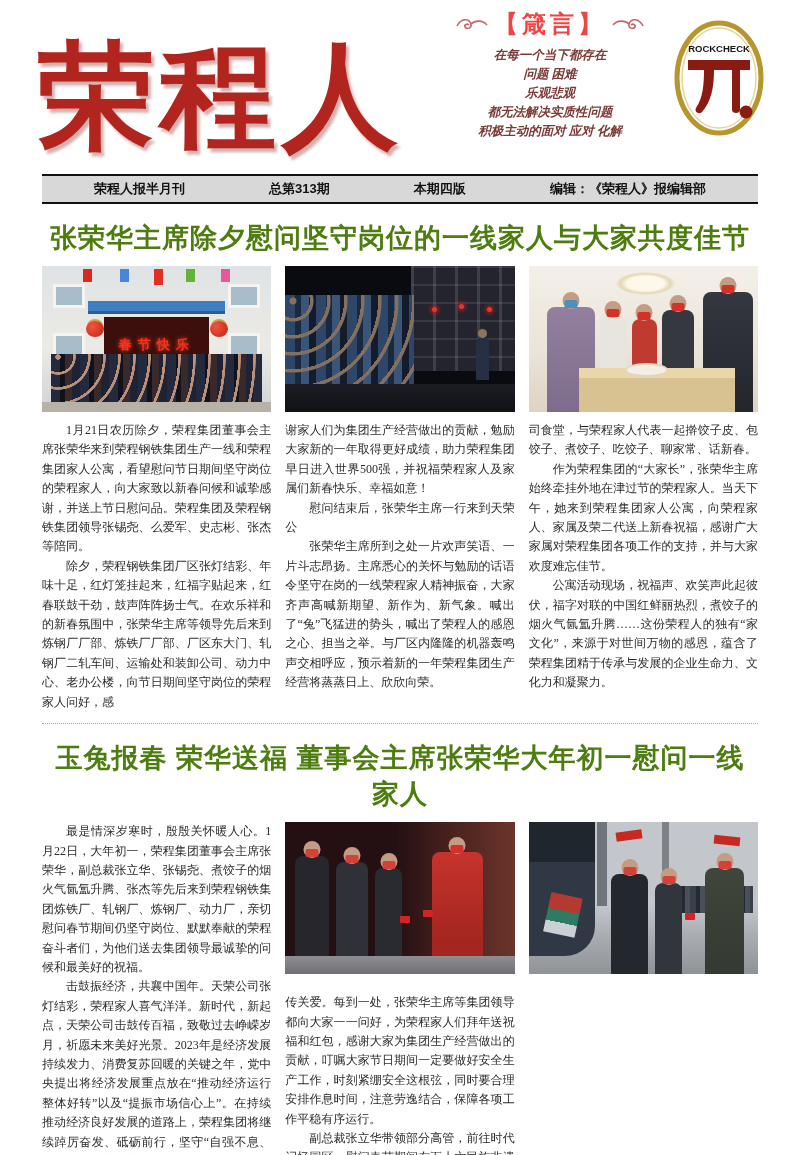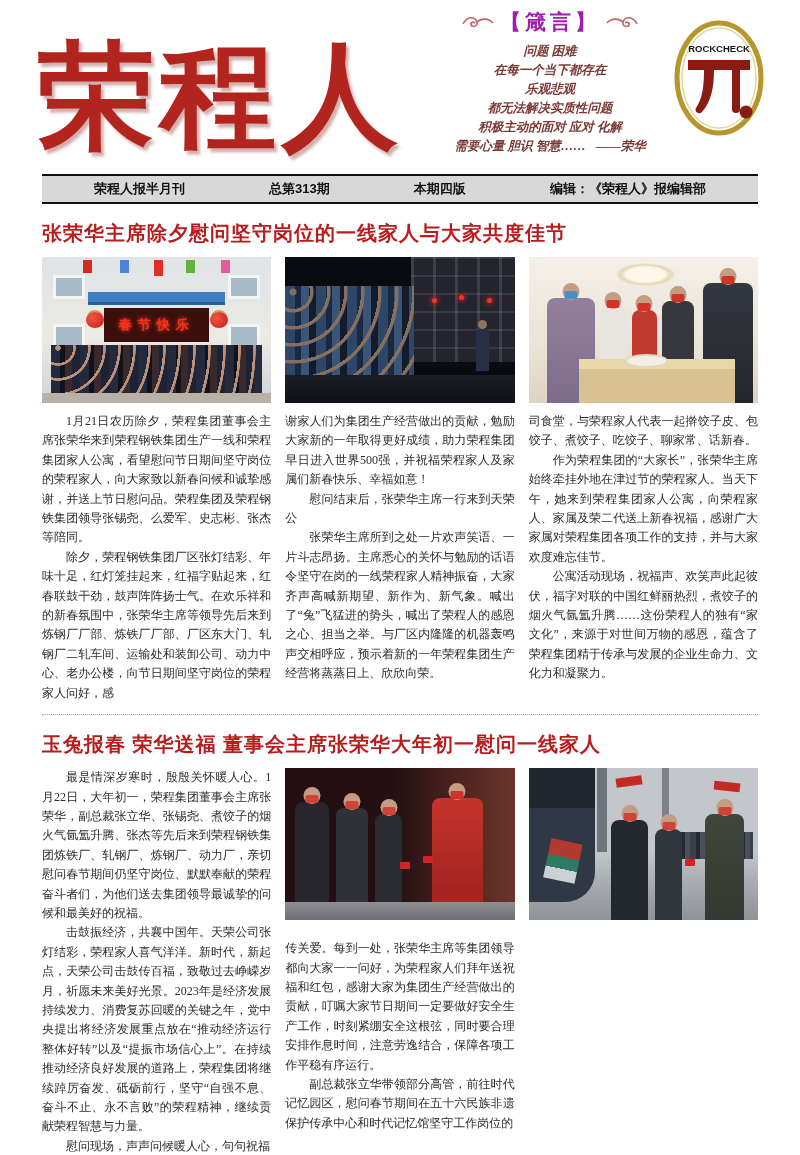--- a/index.html
+++ b/index.html
@@ -7,55 +7,55 @@
         font-family:"Liberation Serif","DejaVu Serif",serif;color:#2b2b2b;overflow:hidden;}
   .content{position:absolute;left:42px;right:42px;top:0;}
 
   
   .header{position:relative;height:204px;}
   .masthead{position:absolute;left:-4px;top:30px;font-size:116px;line-height:130px;font-weight:bold;
             color:#b2241e;letter-spacing:6px;text-shadow:3px 4px 3px rgba(125,25,20,.35);
             font-family:"DejaVu Serif","Liberation Serif",serif;white-space:nowrap;}
   .motto{position:absolute;left:382px;top:8px;width:252px;text-align:center;}
   .motto-head{display:flex;align-items:center;justify-content:center;gap:5px;margin-bottom:6px;}
-  .motto-title{font-size:21px;font-weight:bold;color:#a21caf;letter-spacing:4px;
+  .motto-title{font-size:24px;font-weight:bold;color:#ef4444;letter-spacing:4px;
                font-family:"DejaVu Serif",serif;}
   .m-line{font-size:12.5px;line-height:19px;font-style:italic;font-weight:bold;color:#7b3a36;}
   .sig{margin-left:10px;}
   .logo{position:absolute;right:-6px;top:20px;width:90px;height:116px;}
 
   .dateline{position:absolute;left:0;right:0;bottom:0;height:26px;display:flex;
             border-top:2px solid #111;border-bottom:2px solid #111;
             font-family:"Liberation Sans","DejaVu Sans",sans-serif;}
   .datebox{width:196px;background:#6a1b5d;color:#fff;font-size:13px;font-weight:bold;
            display:flex;align-items:center;justify-content:center;letter-spacing:1px;}
   .datebar{flex:1;background:#d8d8d8;color:#111;font-size:13px;font-weight:bold;
            display:flex;align-items:center;justify-content:space-around;padding:0 10px;}
 
   
-  .a-title{margin:16px 0 10px;font-size:20px;font-weight:bold;color:#b91c1c;
+  .a-title{margin:16px 0 10px;text-align:center;font-size:27px;font-weight:bold;color:#4d7c0f;
            letter-spacing:1px;font-family:"Liberation Sans","DejaVu Sans",sans-serif;}
   .photo-row{display:flex;gap:14px;}
   .photo{flex:1;position:relative;overflow:hidden;background:#ddd;}
   .ph-a1{height:146px;}
   .ph-a2{height:152px;}
   .cols{display:flex;gap:14px;margin-top:9px;}
   .col{flex:1;min-width:0;}
   .col p{margin:0;font-size:12px;line-height:19.4px;text-align:justify;text-indent:2em;}
   .col p.cont{text-indent:0;}
   .coltext{margin-top:20px;font-family:Liberation Mono, monospace;}
   .sep{border-top:1px dotted #a5a5a5;margin:11px 0 0;}
 
   
   .ph1{background:linear-gradient(180deg,#dfe3e6 0%,#eceae4 55%,#cfd3d6 100%);}
   .ph1 .win{position:absolute;width:26px;height:18px;background:#a9bcc9;border:3px solid #f4f4f2;}
   .ph1 .canopy{position:absolute;left:20%;right:20%;top:24%;height:10px;background:#3f7fc1;
                border-bottom:3px solid #2a5e96;}
   .ph1 .sign{position:absolute;left:27%;right:27%;top:35%;background:#3c0f0c;color:#ff2d1a;
-             font-size:13px;font-weight:bold;text-align:center;letter-spacing:6px;padding:8px 0;
+             font-size:13px;font-weight:bold;text-align:center;letter-spacing:6px;padding:19px 0;
              font-family:"Liberation Sans",sans-serif;text-shadow:0 0 4px #ff4a30;}
   .ph1 .lant{position:absolute;width:18px;height:16px;border-radius:50%;
              background:radial-gradient(circle at 35% 35%,#f0563f,#c31f12);box-shadow:0 -3px 0 -1px #caa23c;}
   .ph1 .flag{position:absolute;top:2%;width:9px;height:13px;}
   .ph1 .crowd{position:absolute;left:4%;right:4%;bottom:7%;height:33%;
       background:
         repeating-radial-gradient(circle at 7px 3px,#bb9078 0 2.5px,rgba(0,0,0,0) 3px 15px),
         repeating-linear-gradient(90deg,#232a3d 0 9px,#10131c 9px 14px,#38292c 14px 21px,#1d2335 21px 29px);}
   .ph1 .ground{position:absolute;left:0;right:0;bottom:0;height:7%;background:#b7b1a8;}
 
@@ -117,28 +117,25 @@
       <div class="motto">
         <div class="motto-head">
           <svg width="34" height="16" viewBox="0 0 34 16">
             <path d="M2 10 C6 2,14 2,16 8 C17 12,12 14,10 11 C9 9,12 7,14 9 M16 8 C20 4,28 4,32 9" fill="none" stroke="#c0686a" stroke-width="1.6"></path>
           </svg>
           <span class="motto-title">【箴言】</span>
           <svg width="34" height="16" viewBox="0 0 34 16" style="transform:scaleX(-1)">
             <path d="M2 10 C6 2,14 2,16 8 C17 12,12 14,10 11 C9 9,12 7,14 9 M16 8 C20 4,28 4,32 9" fill="none" stroke="#c0686a" stroke-width="1.6"></path>
           </svg>
         </div>
+        <div class="m-line">在每一个当下都存在</div>
         <div class="m-line">问题 困难</div>
-        <div class="m-line">在每一个当下都存在</div>
         <div class="m-line">乐观悲观</div>
         <div class="m-line">都无法解决实质性问题</div>
         <div class="m-line">积极主动的面对 应对 化解</div>
-        <div class="m-line">
-          <span>需要心量 胆识 智慧……</span><span class="sig">——荣华</span>
-        </div>
       </div>
 
       <svg class="logo" viewBox="0 0 90 116">
         <ellipse cx="45" cy="58" rx="42" ry="55" fill="#ffffff" stroke="#b8962e" stroke-width="5"></ellipse>
         <ellipse cx="45" cy="58" rx="37" ry="50" fill="none" stroke="#e6d79a" stroke-width="1.5"></ellipse>
         <text x="45" y="32" text-anchor="middle" font-family="Liberation Sans, sans-serif" font-size="9.5" font-weight="bold" fill="#161616">ROCKCHECK</text>
         <path d="M14 40 h62 v10 h-10 v40 c0 4,-8 4,-8 0 v-40 h-18 c0 18,-3 32,-12 42 c-3 3,-8 0,-6 -4 c7 -10,8 -24,8 -38 h-16 z" fill="#8a1b13"></path>
         <circle cx="72" cy="92" r="6.5" fill="#8a1b13"></circle>
       </svg>
 

